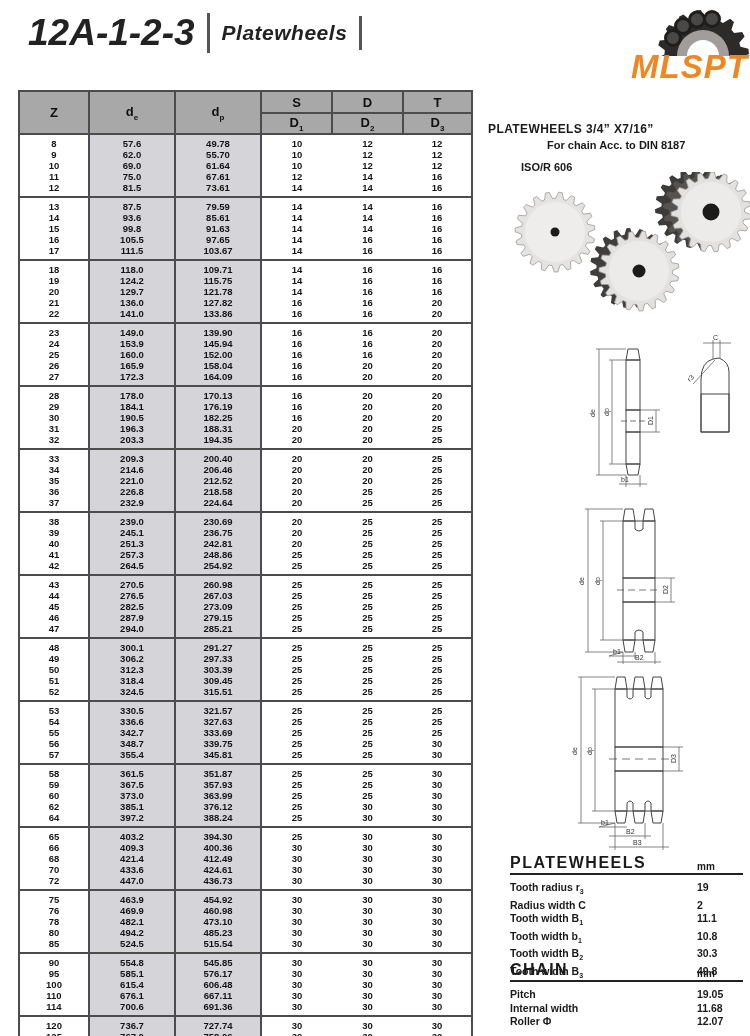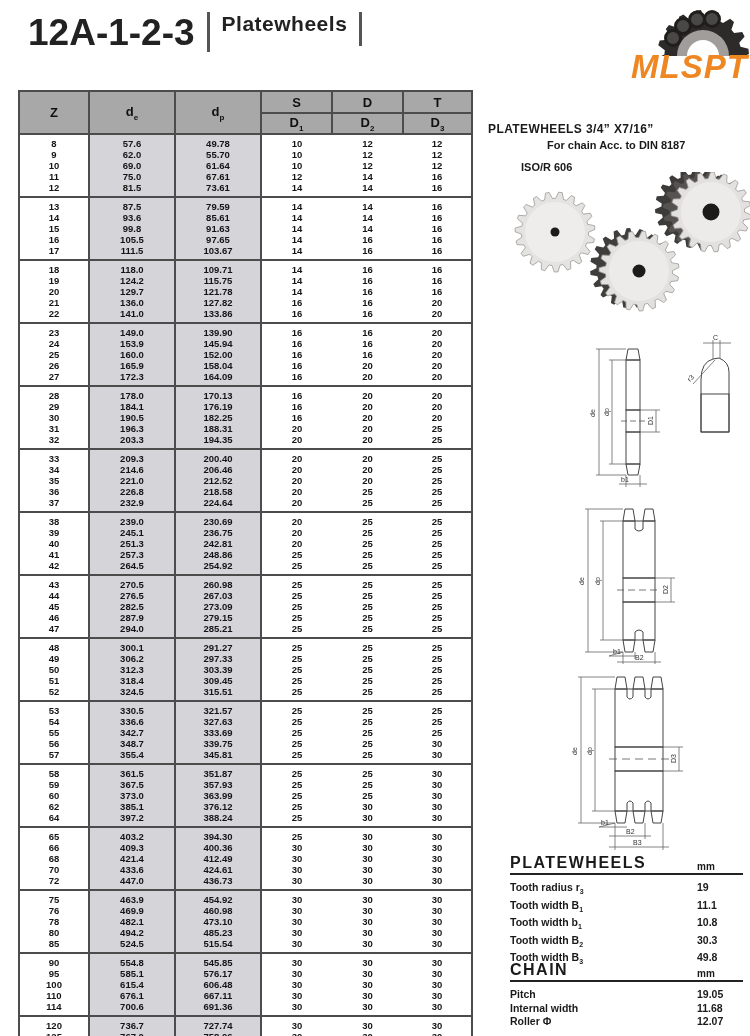--- a/index.html
+++ b/index.html
@@ -1,20 +1,20 @@
 <!DOCTYPE html>
 <html><head>
 <meta charset="utf-8">
 <style>
   html,body{margin:0;padding:0;}
   body{width:750px;height:1036px;background:#fff;font-family:"Liberation Sans",sans-serif;position:relative;overflow:hidden;color:#1a1a1a;}
   .abs{position:absolute;}
 
   
-  .title-row{left:28px;top:12px;display:flex;gap:12px;}
+  .title-row{left:28px;top:12px;display:flex;align-items:center;gap:12px;font-style:italic;}
   .main-title{font-size:37px;font-weight:bold;letter-spacing:0px;color:#222;}
   .vbar{width:3px;height:40px;background:#555;}
   .vbar.short{height:34px;}
   .sub-title{font-size:21px;font-weight:bold;color:#222;letter-spacing:0.5px;}
 
   
   .logo{left:598px;top:4px;width:150px;height:80px;margin-left:25px;}
   .logo svg{width:100%;height:100%;}
 
   
@@ -882,20 +882,24 @@
   <div class="spec-title">
     <span class="t">PLATEWHEELS</span>
     <span class="u">mm</span>
   </div>
   <div id="pwRows">
       <div class="spec-row">
         <span class="lbl">Tooth radius r<sub>3</sub></span>
         <span class="val">19</span>
       </div>
       <div class="spec-row">
+        <span class="lbl">Radius width C</span>
+        <span class="val">2</span>
+      </div>
+      <div class="spec-row">
         <span class="lbl">Tooth width B<sub>1</sub></span>
         <span class="val">11.1</span>
       </div>
       <div class="spec-row">
         <span class="lbl">Tooth width b<sub>1</sub></span>
         <span class="val">10.8</span>
       </div>
       <div class="spec-row">
         <span class="lbl">Tooth width B<sub>2</sub></span>
         <span class="val">30.3</span>

